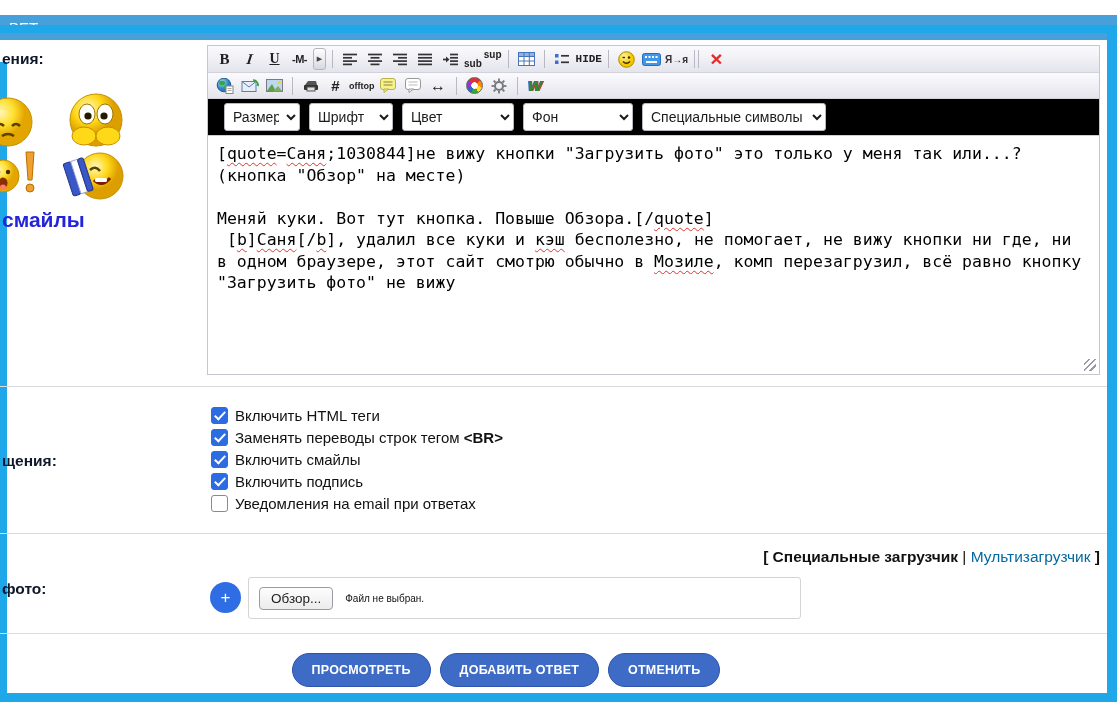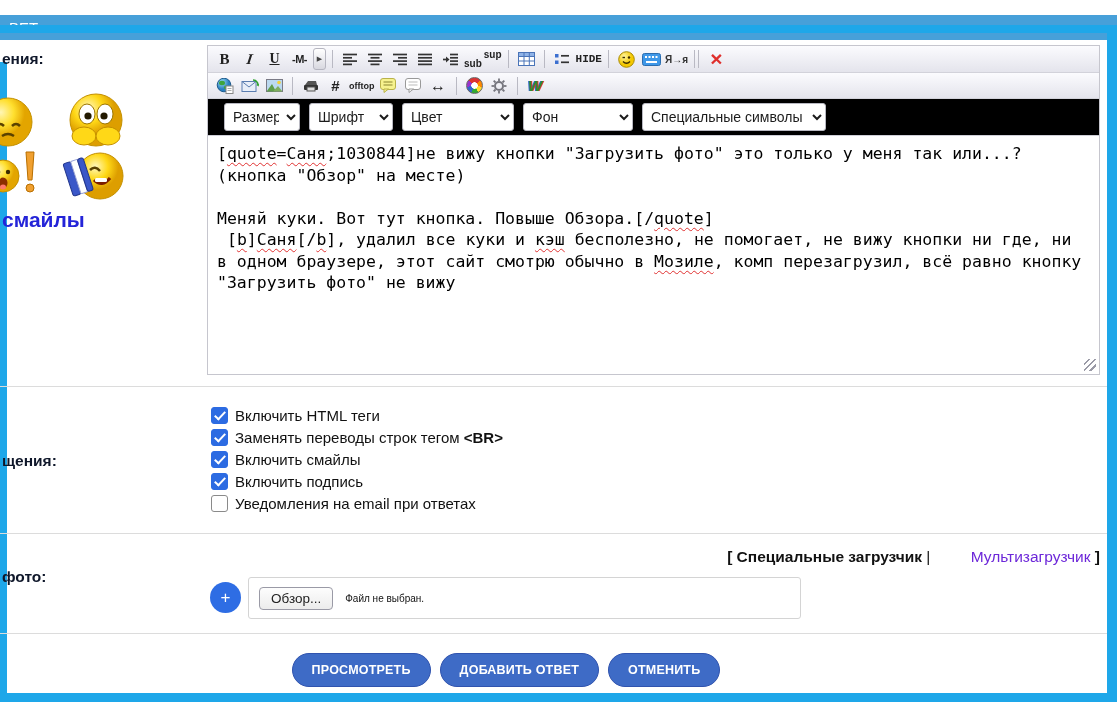--- a/index.html
+++ b/index.html
@@ -64,21 +64,21 @@
   .opt{position:absolute;left:211px;display:flex;align-items:center;gap:7px;height:20px;
     font-size:15px;color:#111;cursor:pointer;}
   .opt input{appearance:none;-webkit-appearance:none;width:17px;height:17px;margin:0;
     border:1.5px solid #8a8a8a;border-radius:3px;background:#fff;position:relative;cursor:pointer;}
   .opt input:checked{background:#2c6be2;border-color:#2c6be2;}
   .opt input:checked::after{content:"";position:absolute;left:5px;top:1.5px;width:4px;height:9px;
     border:solid #fff;border-width:0 2.2px 2.2px 0;transform:rotate(43deg);}
   
   .loaderline{top:548px;right:17px;font-size:15.5px;color:#111;}
   .loaderline .bold{font-weight:bold;}
-  .loaderline a{color:#6d28d9;text-decoration:none;cursor:pointer;margin-left:36px;}
+  .loaderline a{color:#0369a1;text-decoration:none;cursor:pointer;}
   .plusbtn{left:210px;top:582px;width:31px;height:31px;border-radius:50%;background:#2e6de4;
     color:#fff;font-size:17px;display:flex;align-items:center;justify-content:center;cursor:pointer;}
   .filebox{left:248px;top:577px;width:553px;height:42px;border:1px solid #d4d4d4;border-radius:3px;
     background:#fff;display:flex;align-items:center;padding:0 10px;box-sizing:border-box;gap:12px;}
   .browsebtn{font-size:13.5px;color:#222;background:linear-gradient(#fdfdfd,#ececec);
     border:1px solid #9a9aa6;border-radius:4px;padding:3px 11px;cursor:pointer;
     font-family:"Liberation Sans",sans-serif;}
   .nofile{font-size:10px;color:#111;}
   
   .actions{left:0;top:653px;width:1117px;display:flex;justify-content:center;gap:9px;
@@ -416,21 +416,21 @@
 </label>
 <label class="opt" style="top:493px;">
   <input type="checkbox" style="">
   <span><span>Уведомления на email при ответах</span><b></b></span>
 </label>
 
 <div class="abs divider" style="top:533px;"></div>
 
 <div class="abs loaderline"><span class="bold">[ </span><span class="bold">Специальные загрузчик</span><span> | </span><a>Мультизагрузчик</a><span class="bold"> ]</span></div>
 
-<div class="abs sec-label" style="left:2px;top:568px;">фото:</div>
+<div class="abs sec-label" style="left:2px;top:580px;">фото:</div>
 
 <div class="abs plusbtn">
   <span>+</span>
 </div>
 <div class="abs filebox">
   <span class="browsebtn">Обзор...</span>
   <span class="nofile">Файл не выбран.</span>
 </div>
 
 <div class="abs divider" style="top:633px;"></div>

